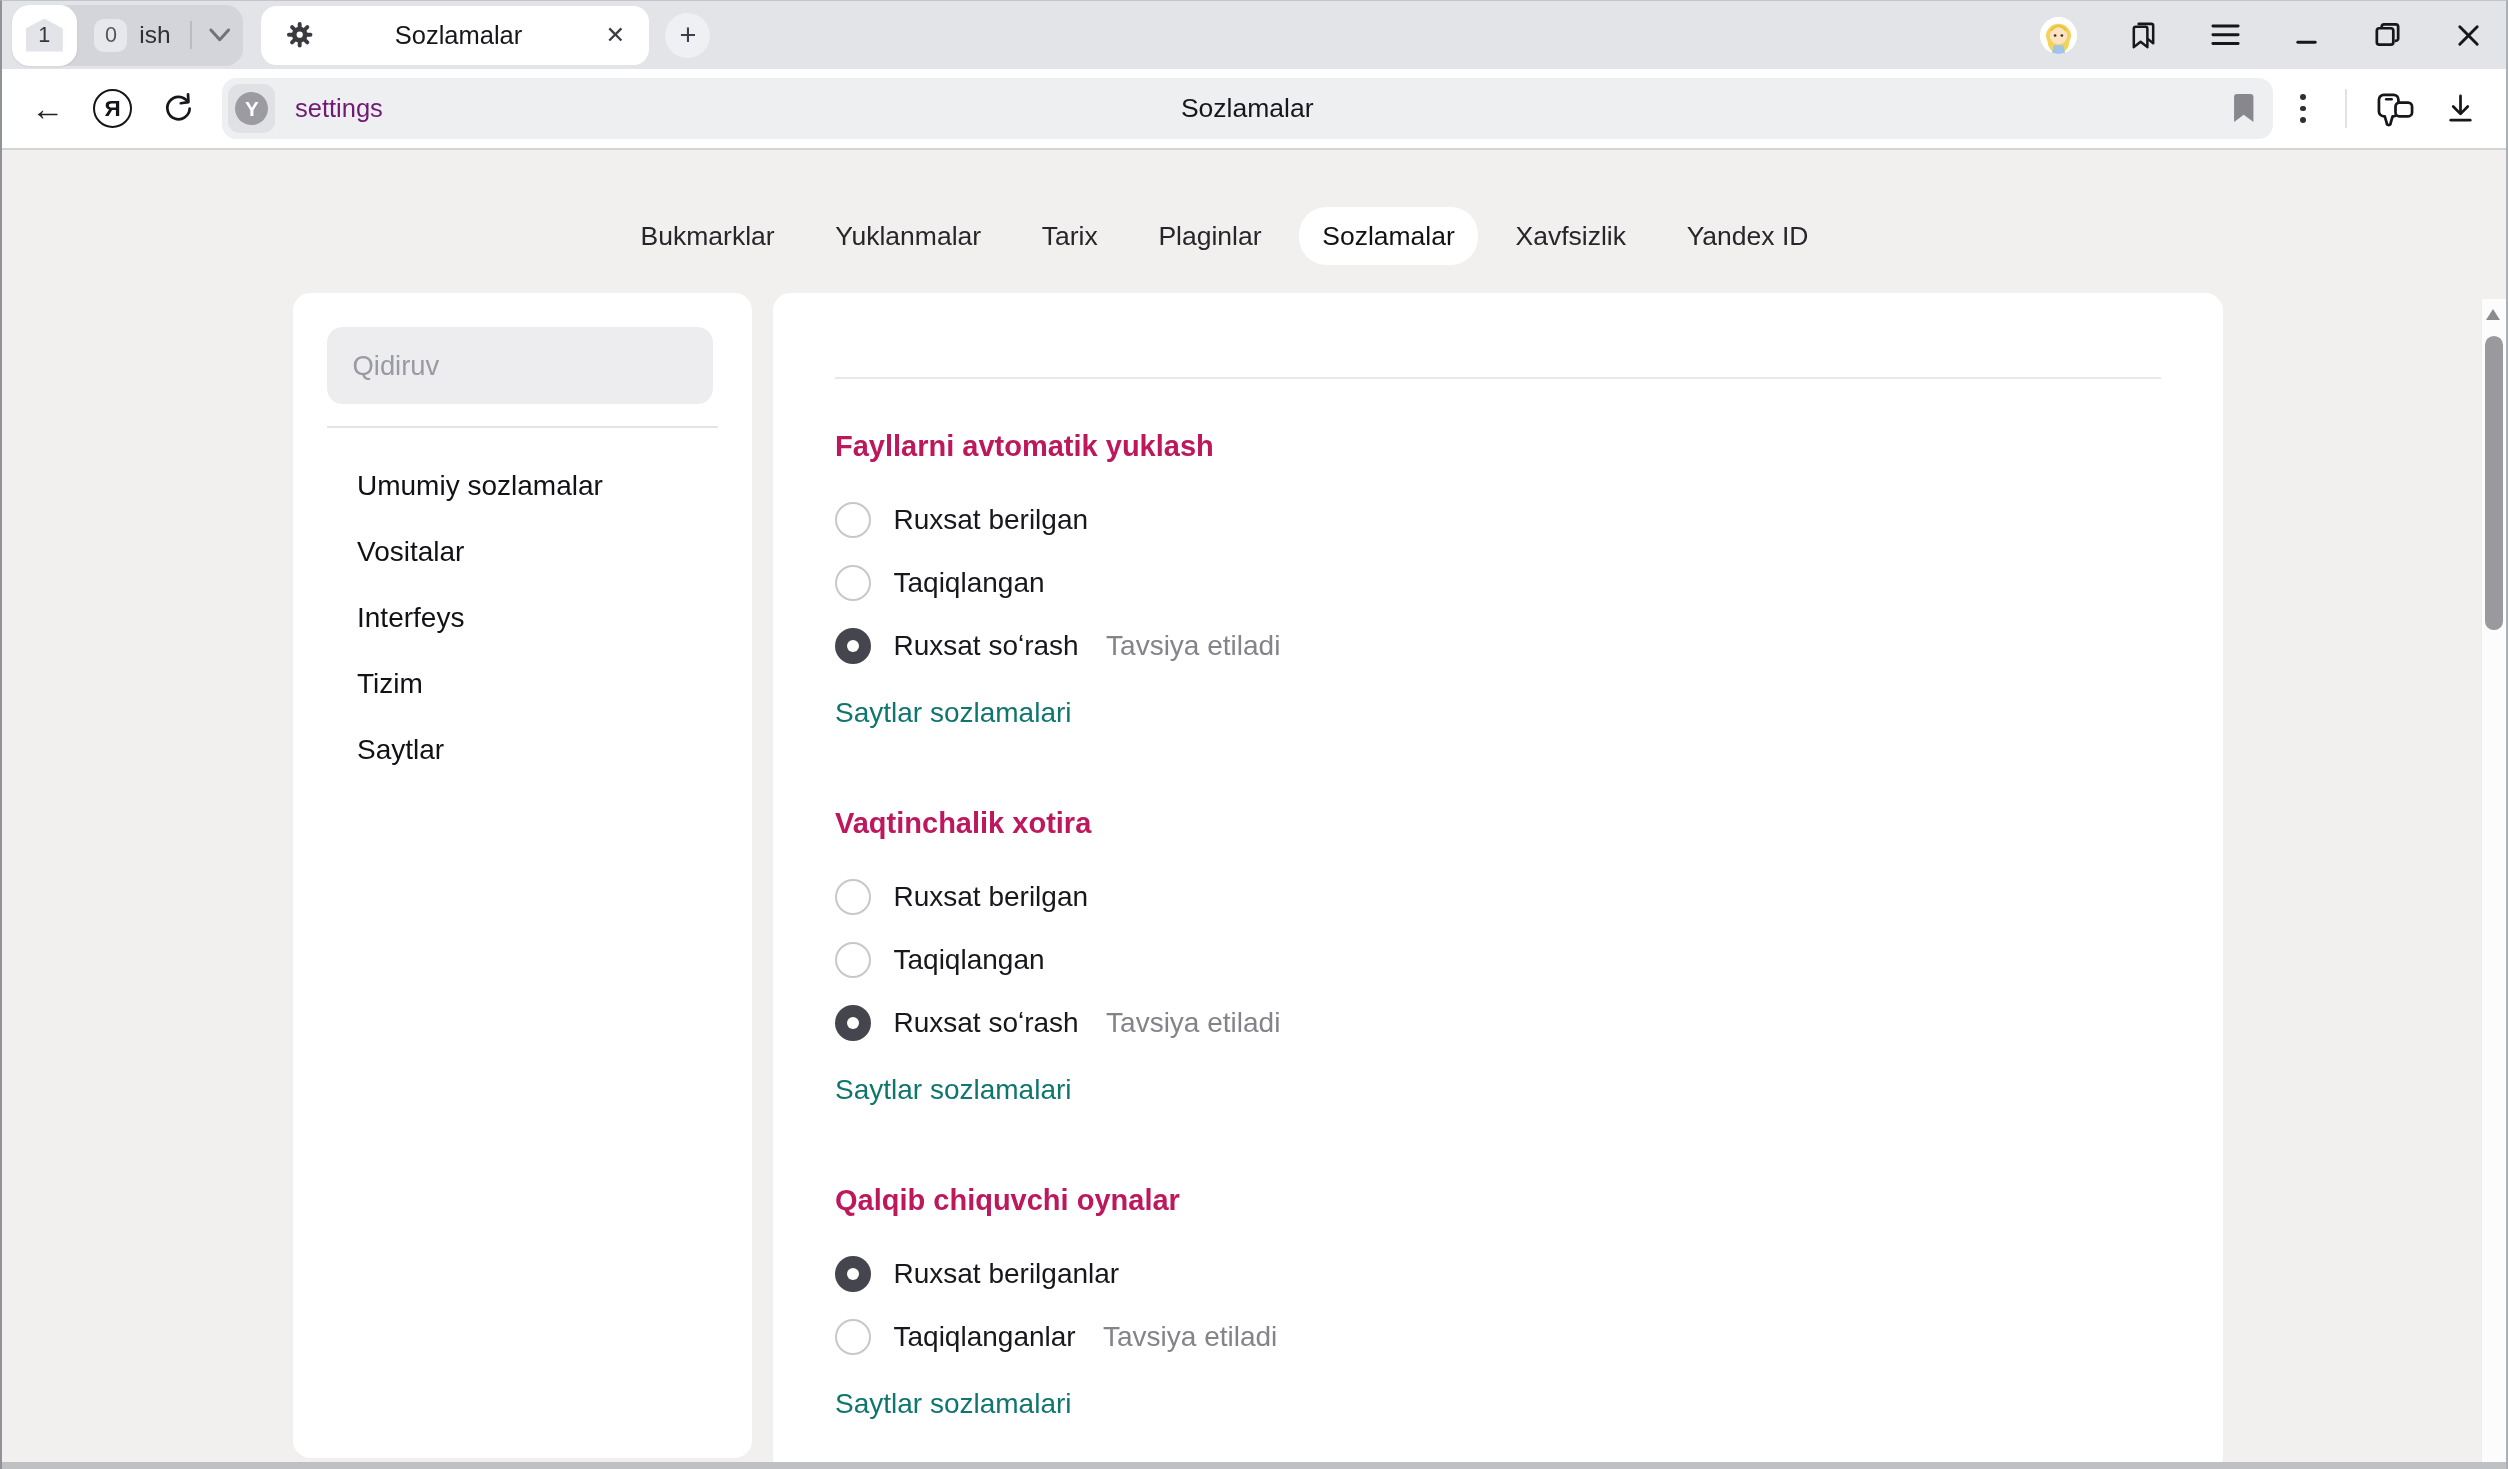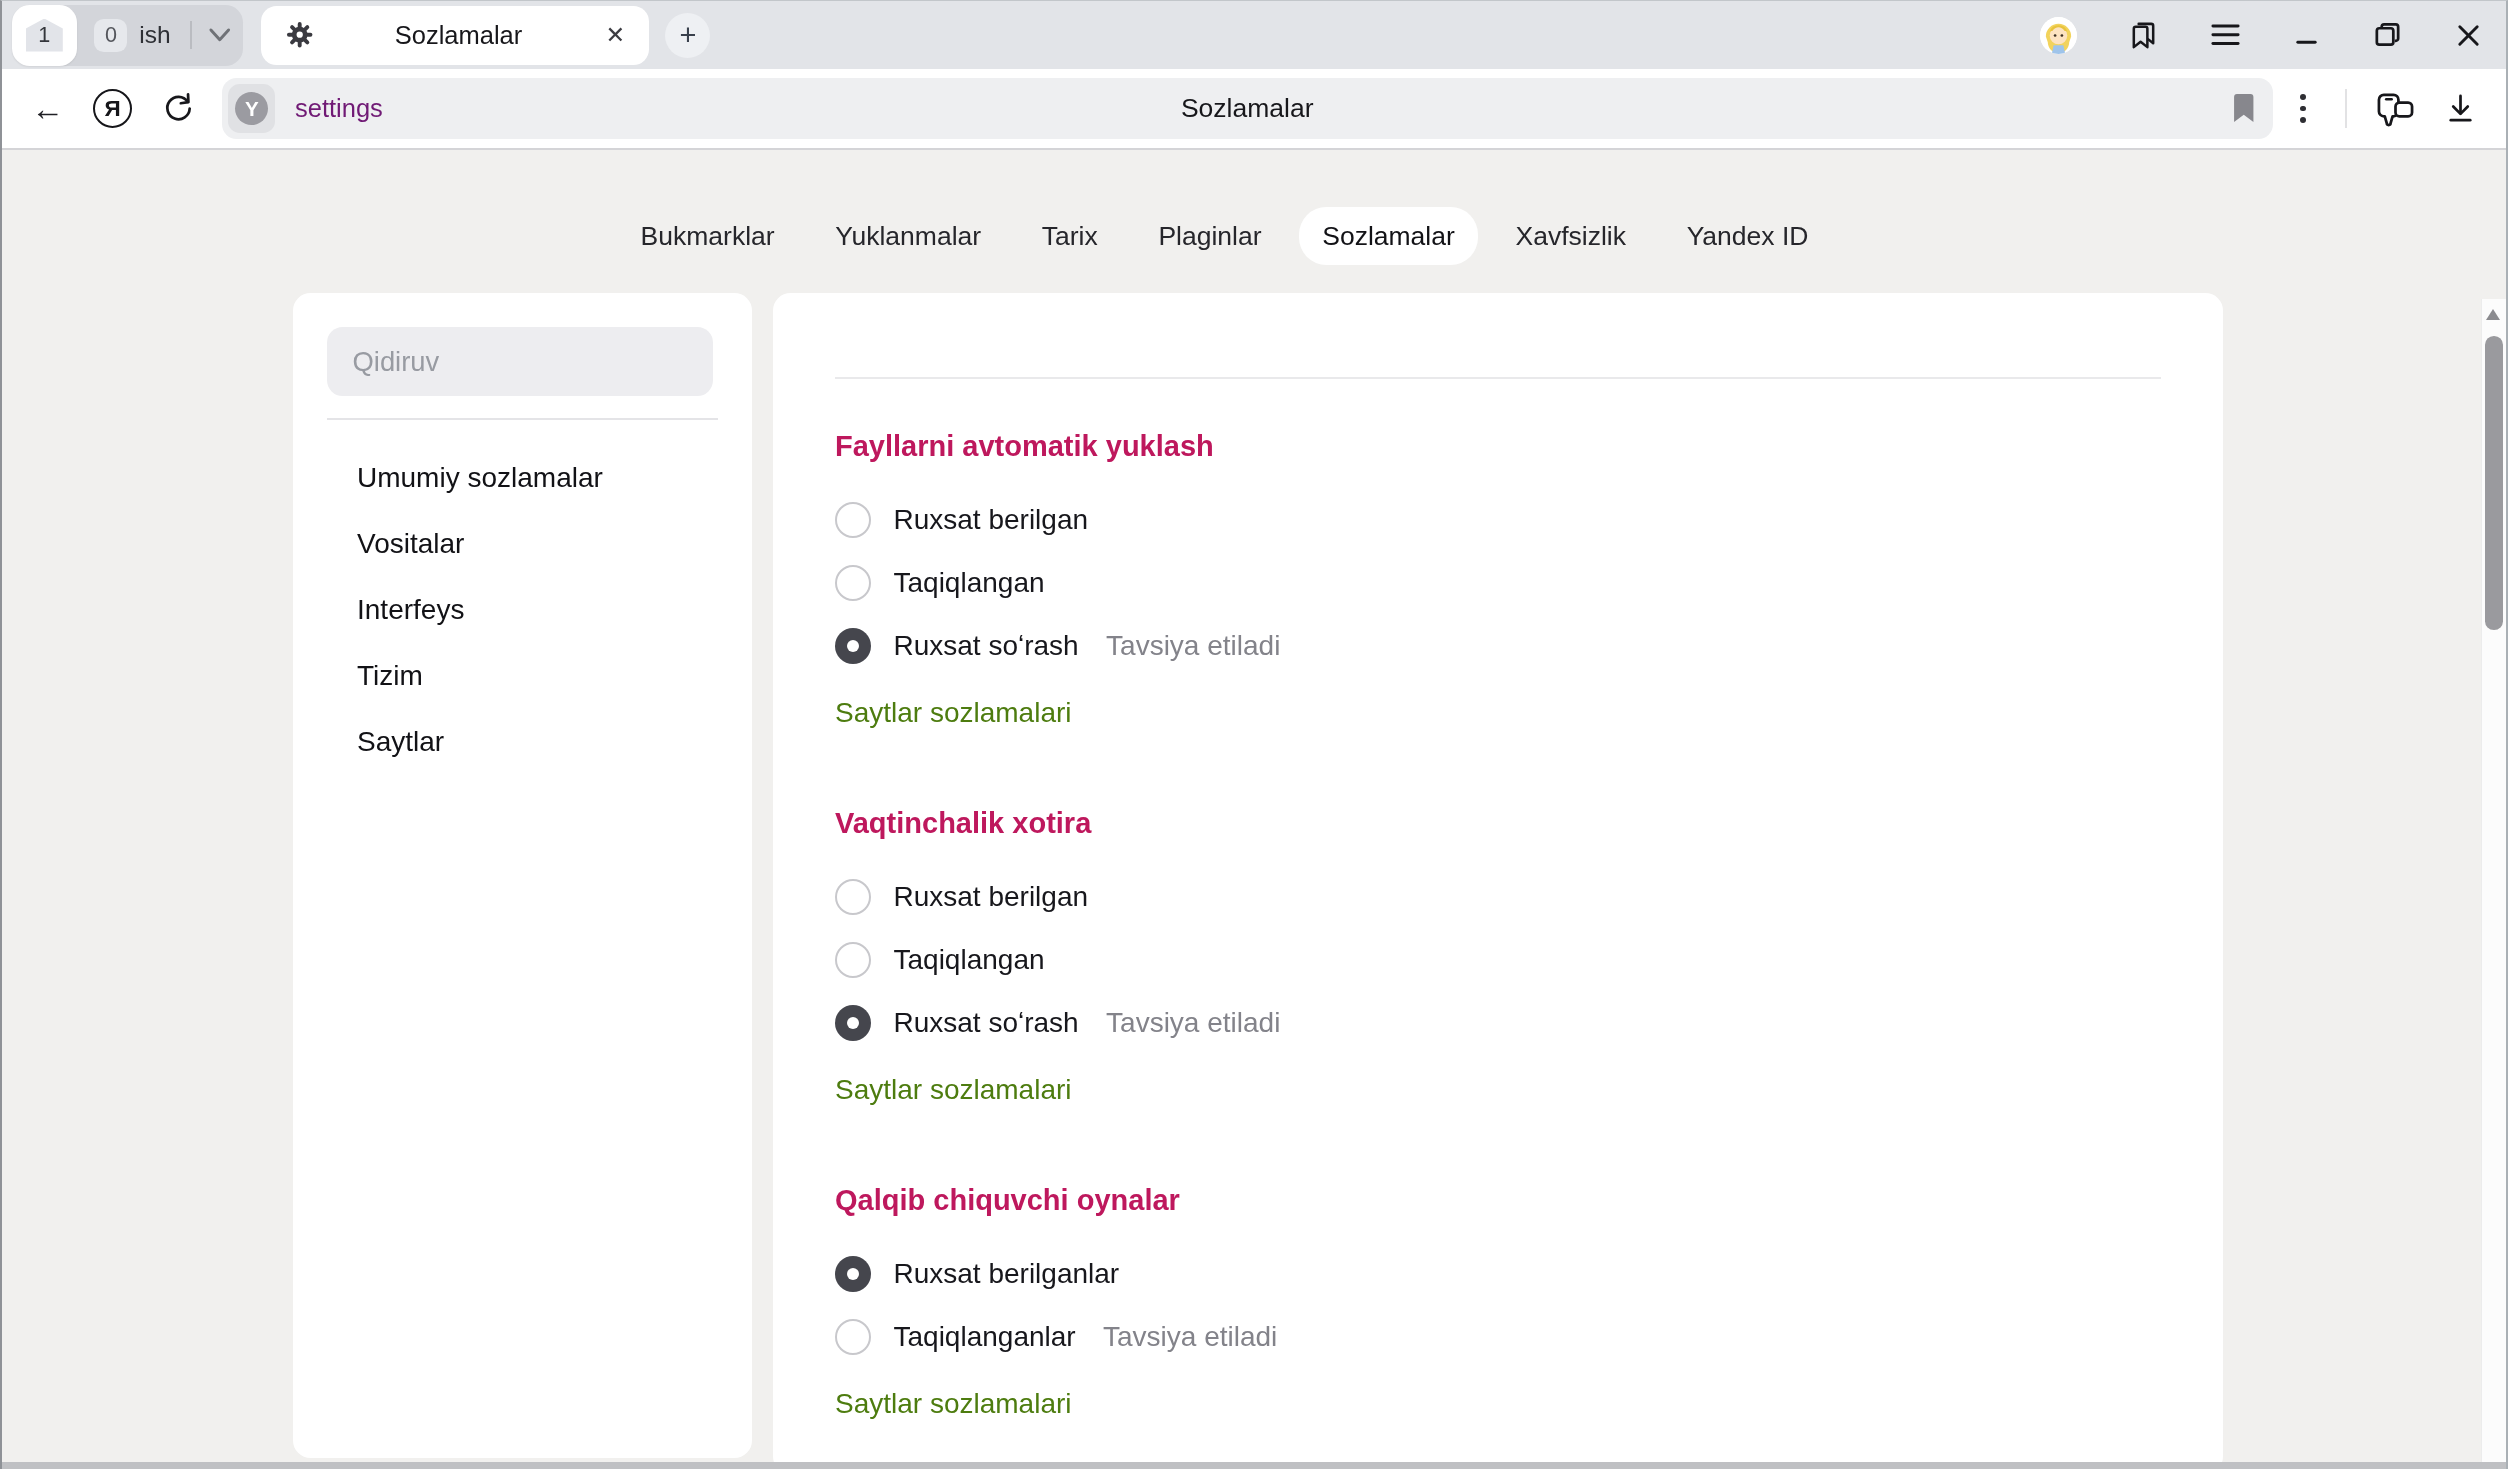--- a/index.html
+++ b/index.html
@@ -123,21 +123,21 @@
     font-size:26.5px; color:#26262b; padding:13.7px 23.5px; border-radius:27.4px;
     cursor:pointer; white-space:nowrap;text-align:right;
   }
   .nav-item.active { background:#ffffff; color:#121216; }
 
   .side-card {
     position:absolute; left:291px; top:143px; width:459px; height:1165px;
     background:#ffffff; border-radius:17.6px; padding:34px 34px 0 34px;
   }
   .search-input {
-    width:386px; height:69px; background:#ededf0; border:none; border-radius:15.7px;
+    width:386px; height:77px; background:#ededf0; border:none; border-radius:15.7px;
     font-family:inherit; font-size:27.4px; color:#2a2a2f; padding:0 25.5px; outline:none;
   }
   .search-input::placeholder { color:#989ba2; }
   .side-div { border:none; border-top:2px solid #e4e4e7; margin-top:21.6px; }
   .side-list { margin-top:25.5px; }
   .side-item {
     height:66px; display:flex; align-items:center;
     font-size:28px; color:#121216; padding-left:30px; cursor:pointer;
   }
 
@@ -161,21 +161,21 @@
     position:relative;
   }
   .opt.checked .radio { border:none; background:#45464d; }
   .opt.checked .radio::after {
     content:""; position:absolute; left:50%; top:50%; width:12.7px; height:12.7px;
     margin:-6.4px 0 0 -6.4px; border-radius:50%; background:#ffffff;
   }
   .opt-label { font-size:28px; color:#17171c; margin-left:22.5px; }
   .opt-note { font-size:28px; color:#83838a; margin-left:27.4px; }
   .site-link {
-    display:inline-block; margin-top:19.6px; font-size:28px; color:#4d7c0f;
+    display:inline-block; margin-top:19.6px; font-size:28px; color:#0f766e;
     text-decoration:none; cursor:pointer;
   }
 
   
   .scrollbar {
     position:absolute; right:0; top:149px; width:25.5px; height:1320px;
     background:#fcfcfc; border-left:1px solid #ececec;
   }
   .sb-up {
     position:absolute; top:9.8px; left:4.9px;

